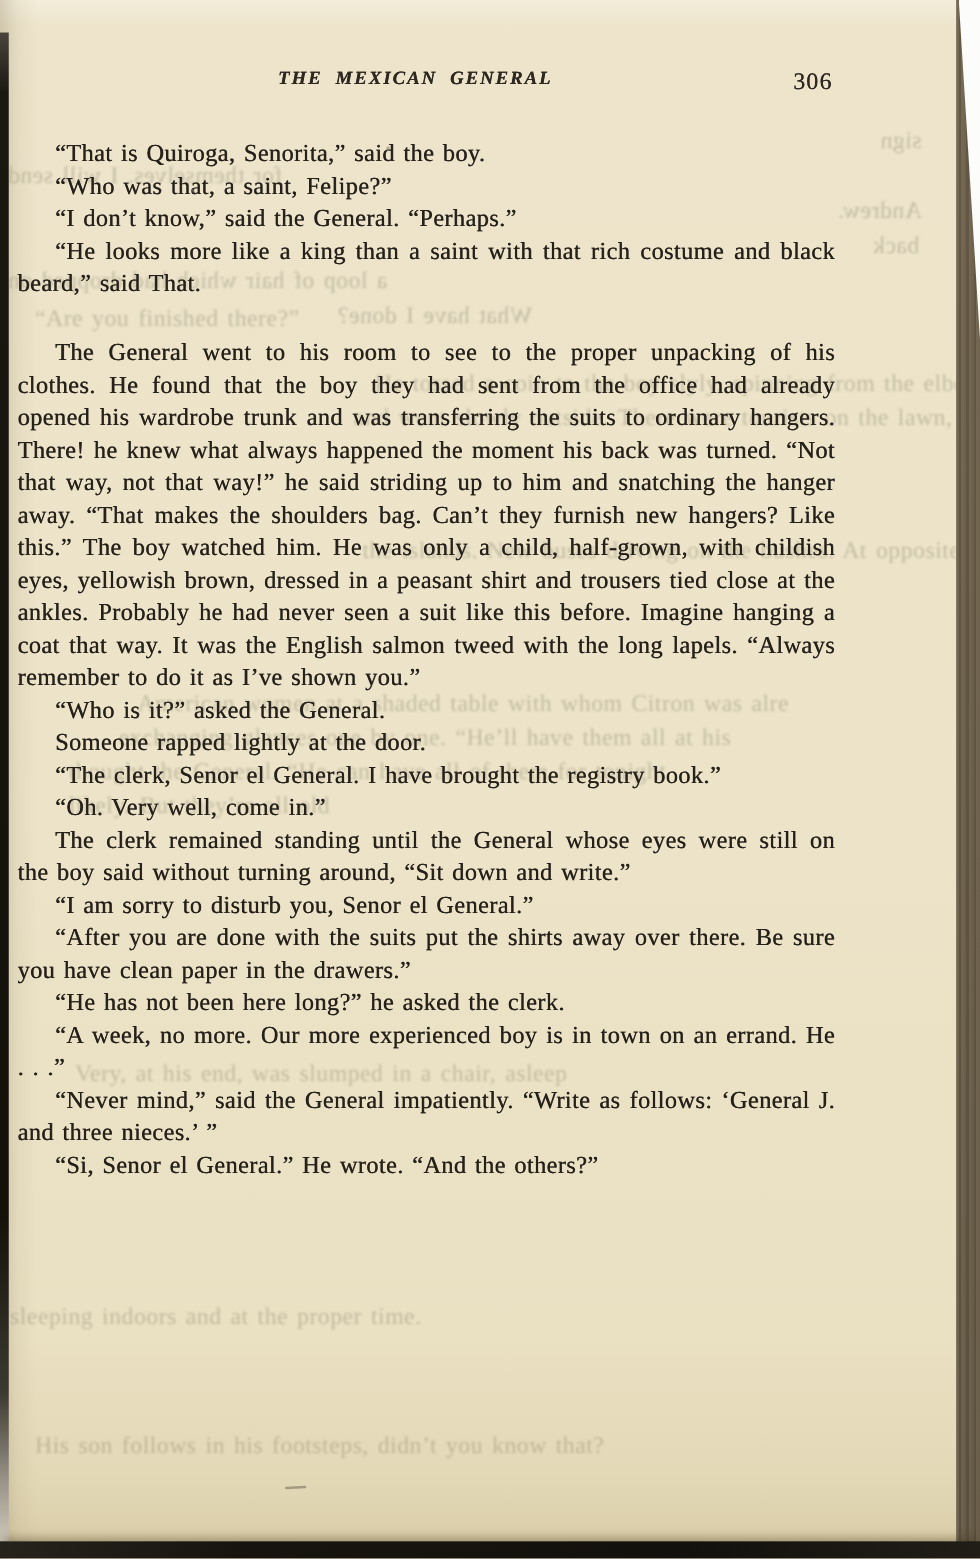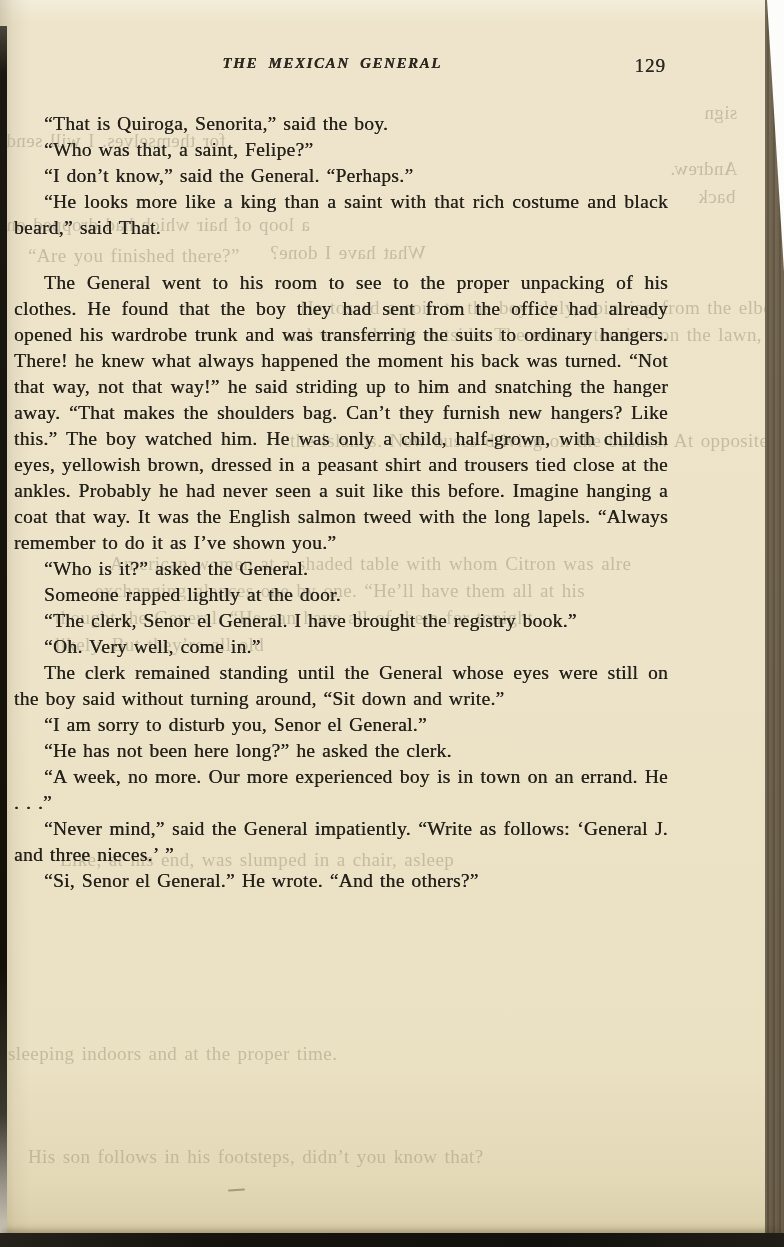--- a/index.html
+++ b/index.html
@@ -127,42 +127,43 @@
     <div class="ghost mir g5">a loop of hair which had dropped on</div>
     <div class="ghost g6">“Are you finished there?”</div>
     <div class="ghost mir g7">What have I done?</div>
     <div class="ghost g8">He tossed a coin to the boy slyly, spinning from the elbow</div>
     <div class="ghost g9">and went slowly outside. There were tourists on the lawn, reading</div>
     <div class="ghost g10">the islands. New buses driving on the bushes. At opposite ends of</div>
     <div class="ghost g11">American women at a shaded table with whom Citron was alre</div>
     <div class="ghost g12">exchanging glances one by one. “He’ll have them all at his</div>
     <div class="ghost g13">thought the General. “He can have all of them for tonight</div>
     <div class="ghost g14">likely. But they’re all old</div>
-    <div class="ghost g15">Like, at his end, was slumped in a chair, asleep</div>
+    <div class="ghost g15">Very, at his end, was slumped in a chair, asleep</div>
     <div class="ghost g16">sleeping indoors and at the proper time.</div>
     <div class="ghost g17">His son follows in his footsteps, didn’t you know that?</div>
   </div>
 
   <div class="running-head">
     <span class="head-title">THE MEXICAN GENERAL</span>
-    <span class="head-page">129</span>
+    <span class="head-page">306</span>
   </div>
 
   <div class="text-block">
     <p>“That is Quiroga, Senorita,” said the boy.</p>
     <p>“Who was that, a saint, Felipe?”</p>
     <p>“I don’t know,” said the General. “Perhaps.”</p>
     <p>“He looks more like a king than a saint with that rich costume and black beard,” said That.</p>
     <p class="opening">The General went to his room to see to the proper unpacking of his clothes. He found that the boy they had sent from the office had already opened his wardrobe trunk and was transferring the suits to ordinary hangers. There! he knew what always happened the moment his back was turned. “Not that way, not that way!” he said striding up to him and snatching the hanger away. “That makes the shoulders bag. Can’t they furnish new hangers? Like this.” The boy watched him. He was only a child, half-grown, with childish eyes, yellowish brown, dressed in a peasant shirt and trousers tied close at the ankles. Probably he had never seen a suit like this before. Imagine hanging a coat that way. It was the English salmon tweed with the long lapels. “Always remember to do it as I’ve shown you.”</p>
     <p>“Who is it?” asked the General.</p>
     <p>Someone rapped lightly at the door.</p>
     <p>“The clerk, Senor el General. I have brought the registry book.”</p>
     <p>“Oh. Very well, come in.”</p>
     <p>The clerk remained standing until the General whose eyes were still on the boy said without turning around, “Sit down and write.”</p>
     <p>“I am sorry to disturb you, Senor el General.”</p>
+    <p>“After you are done with the suits put the shirts away over there. Be sure you have clean paper in the drawers.”</p>
     <p>“He has not been here long?” he asked the clerk.</p>
     <p>“A week, no more. Our more experienced boy is in town on an errand. He . . .”</p>
     <p>“Never mind,” said the General impatiently. “Write as follows: ‘General J. and three nieces.’ ”</p>
     <p>“Si, Senor el General.” He wrote. “And the others?”</p>
   </div>
 
   <div class="dash-artifact"></div>
   <div class="speck-1"></div>
   <div class="speck-2"></div>
   <div class="spine-edge"></div>

